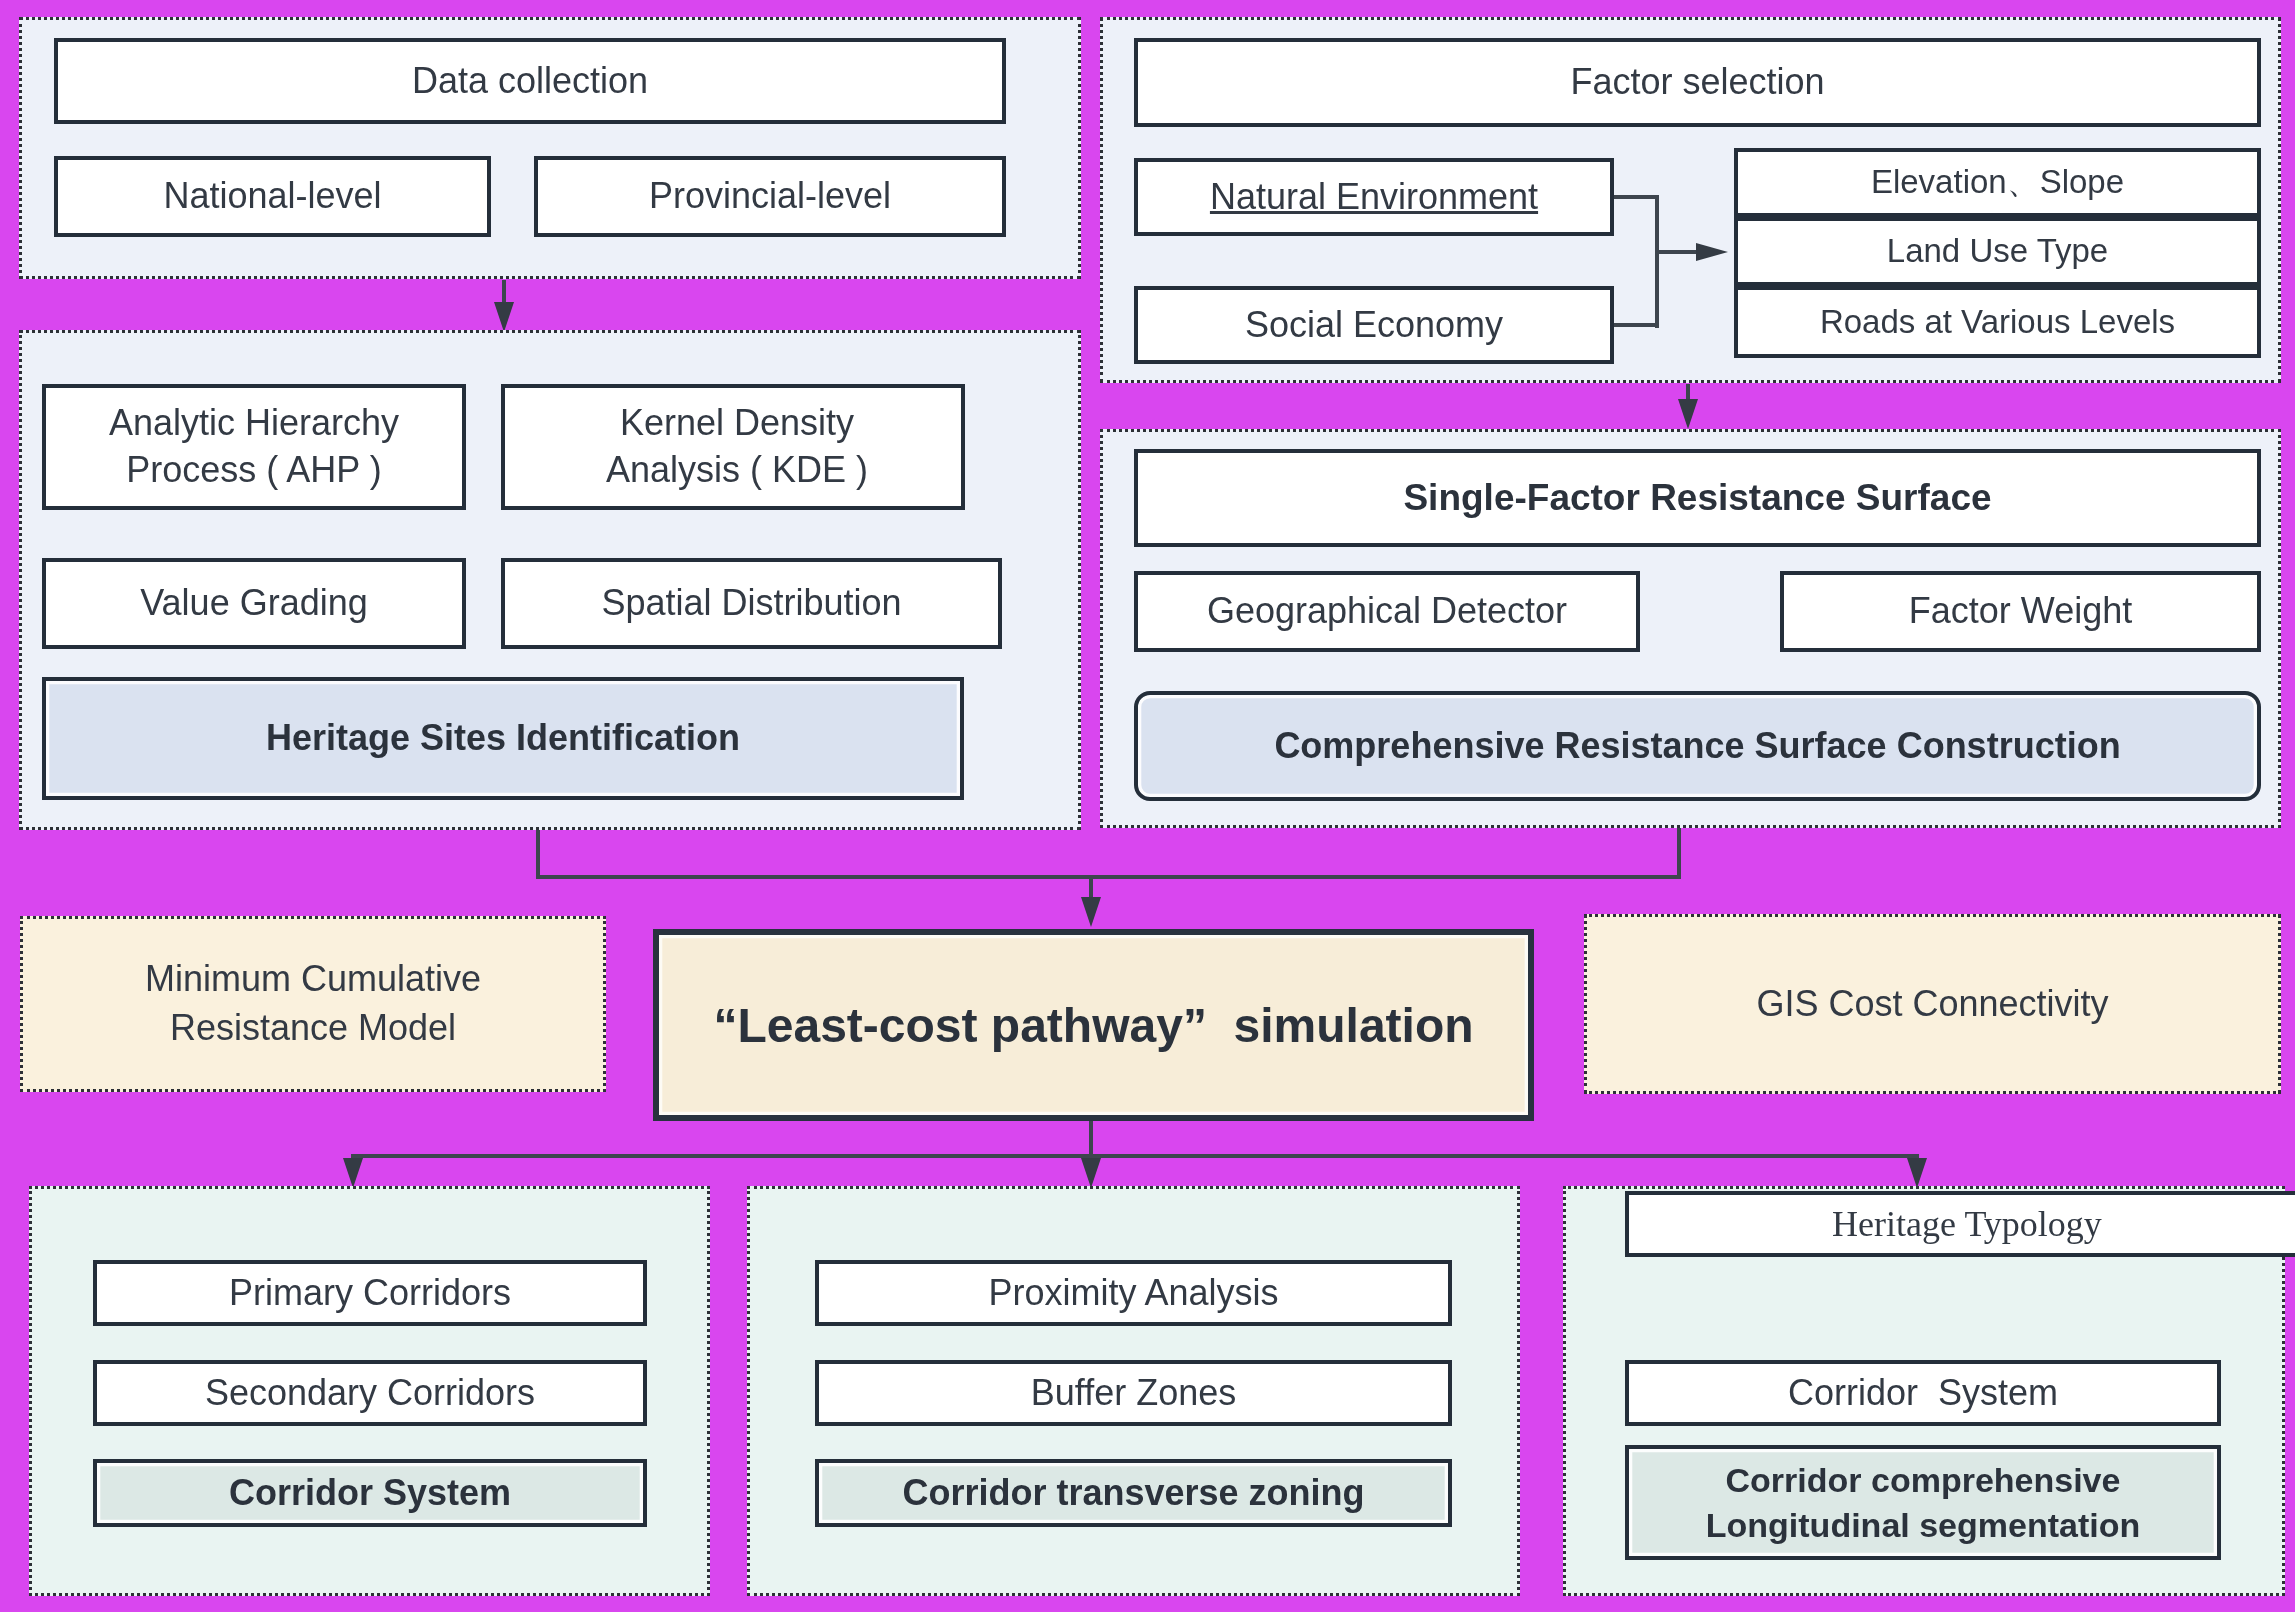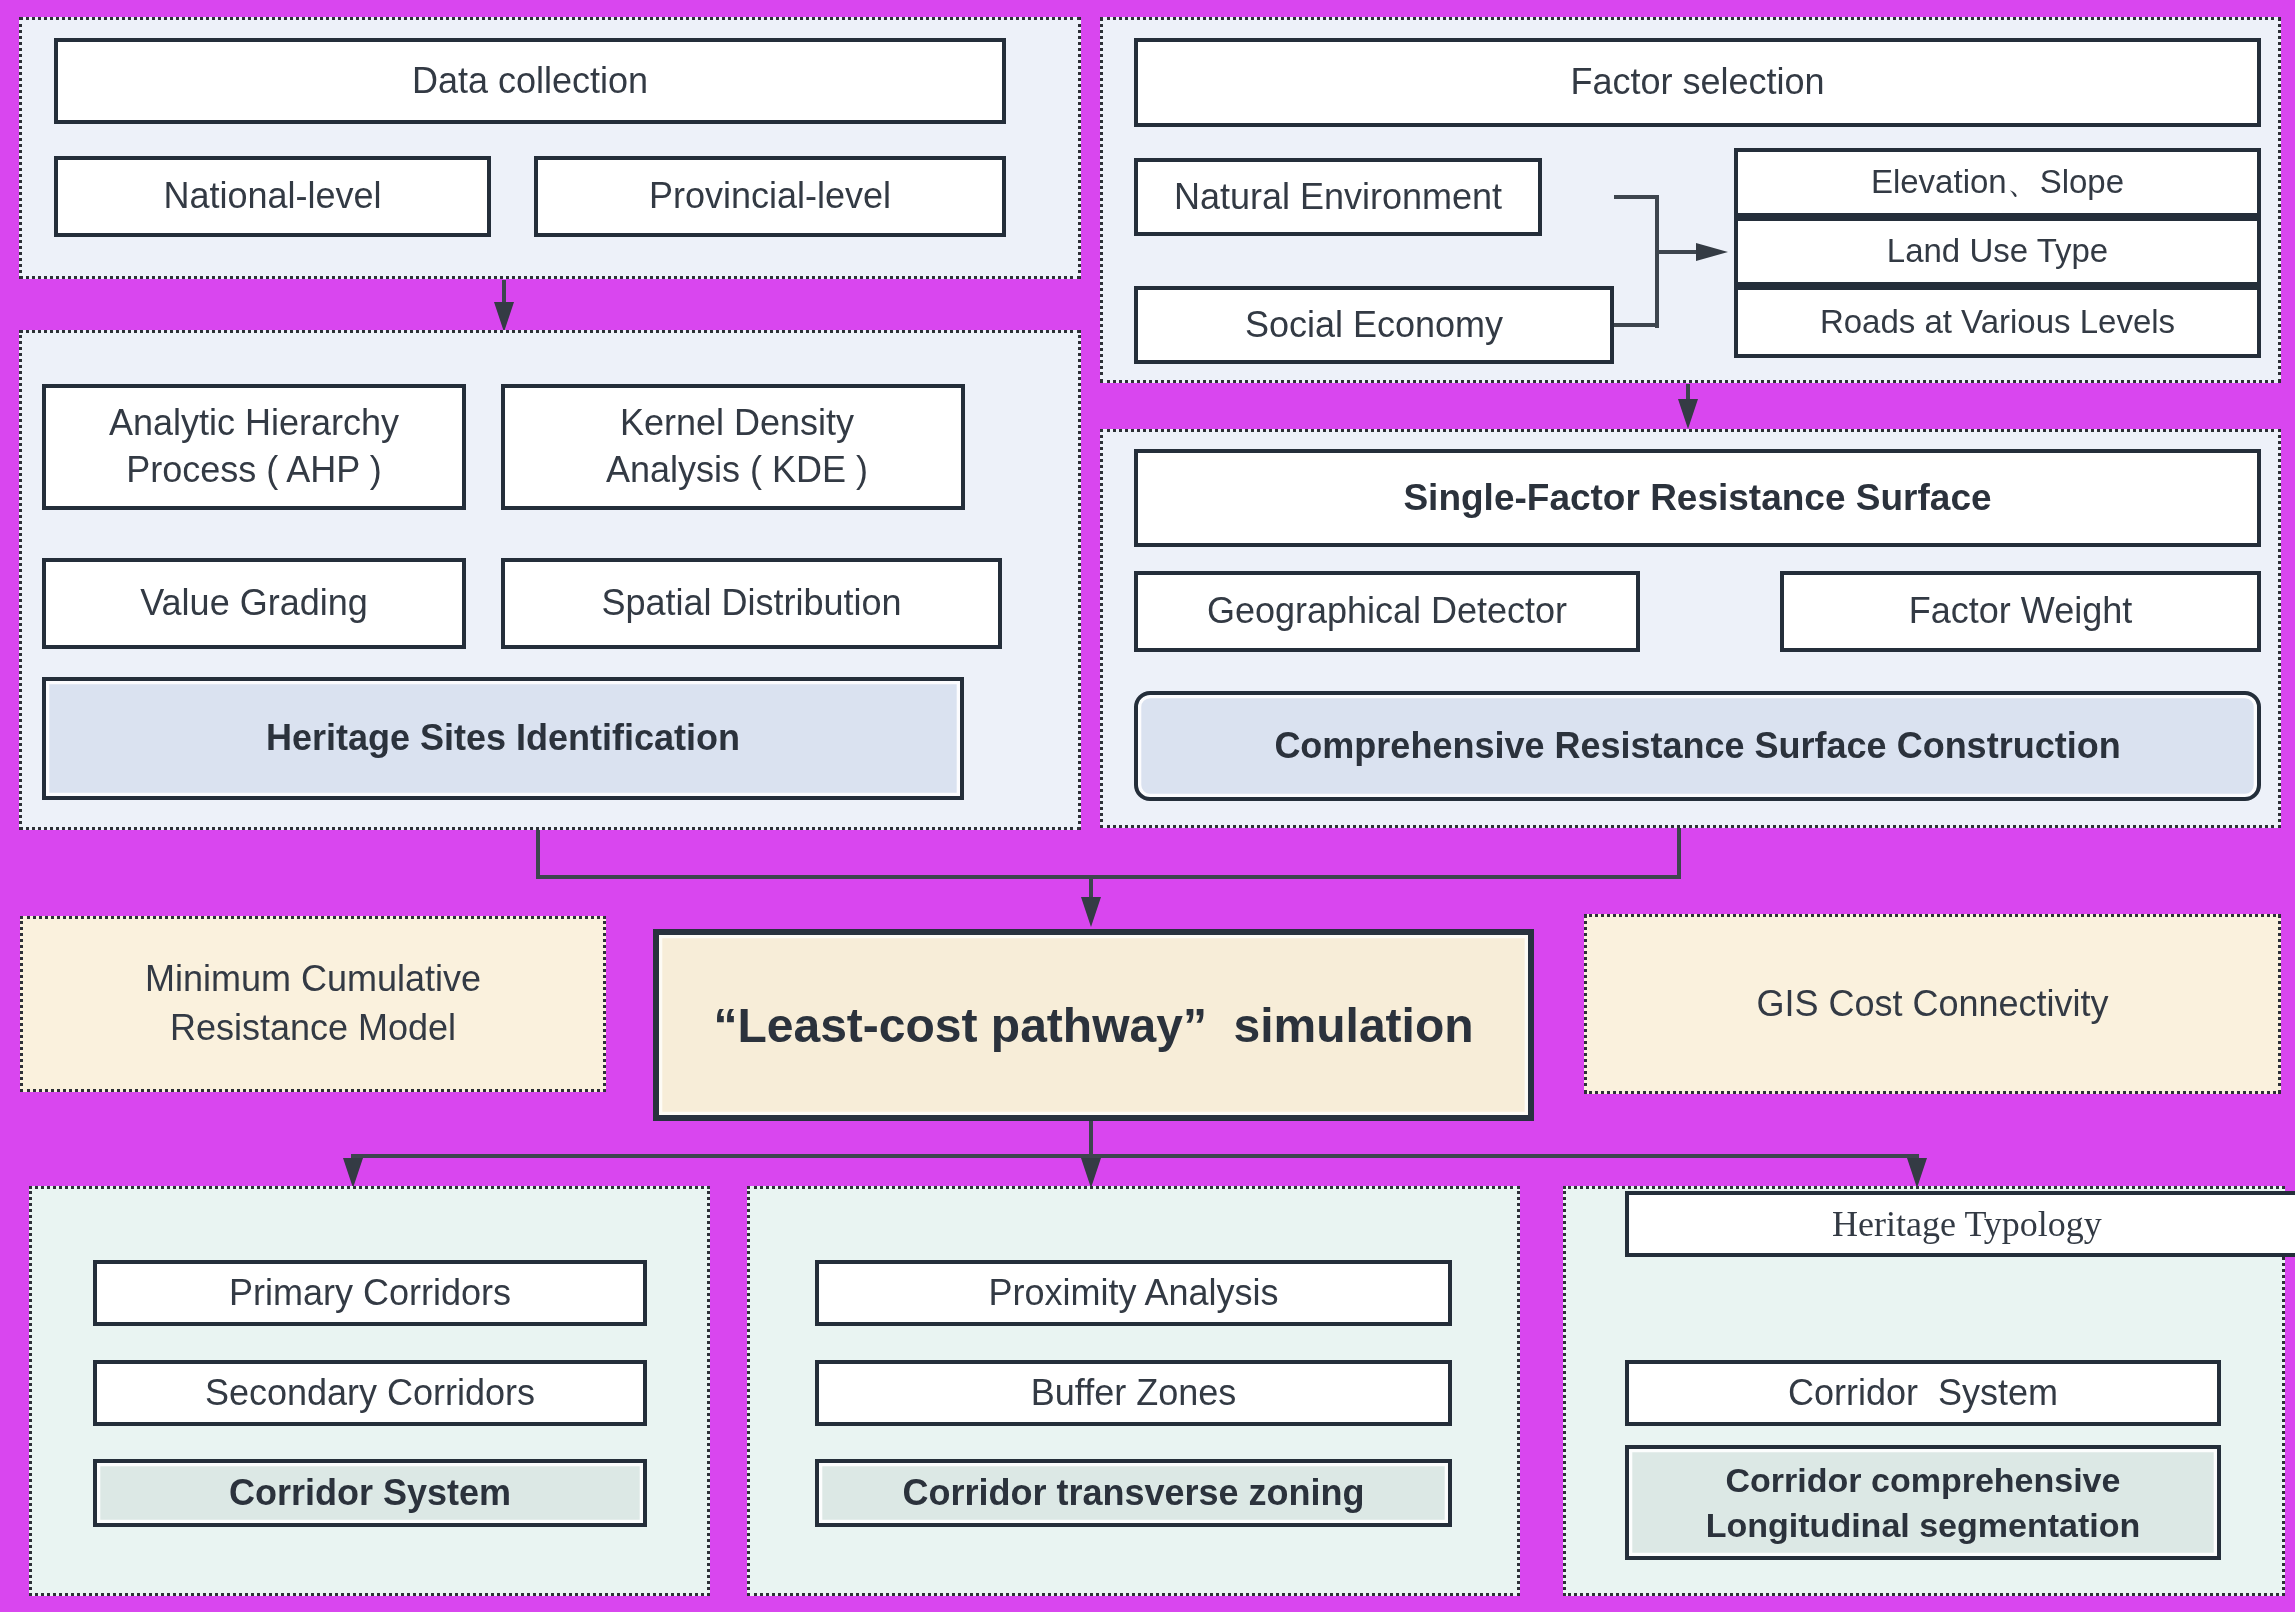--- a/index.html
+++ b/index.html
@@ -82,21 +82,21 @@
   <div class="box" style="left:42px;top:384px;width:424px;height:126px;">Analytic Hierarchy
 Process ( AHP )</div>
   <div class="box" style="left:501px;top:384px;width:464px;height:126px;padding-left:8px;">Kernel Density
 Analysis ( KDE )</div>
   <div class="box" style="left:42px;top:558px;width:424px;height:91px;">Value Grading</div>
   <div class="box" style="left:501px;top:558px;width:501px;height:91px;">Spatial Distribution</div>
   <div class="box hl-blue" style="left:42px;top:677px;width:922px;height:123px;">Heritage Sites Identification</div>
 
   <div class="panel blue" style="left:1100px;top:17px;width:1181px;height:366px;"></div>
   <div class="box" style="left:1134px;top:38px;width:1127px;height:89px;">Factor selection</div>
-  <div class="box" style="left:1134px;top:158px;width:408px;height:78px;">Natural Environment</div>
+  <div class="box" style="left:1134px;top:158px;width:480px;height:78px;text-decoration:underline;">Natural Environment</div>
   <div class="box small" style="left:1734px;top:148px;width:527px;height:69px;">Elevation、Slope</div>
   <div class="box" style="left:1134px;top:286px;width:480px;height:78px;">Social Economy</div>
   <div class="box small" style="left:1734px;top:217px;width:527px;height:69px;">Land Use Type</div>
   <div class="box small" style="left:1734px;top:286px;width:527px;height:72px;">Roads at Various Levels</div>
 
   <div class="line h-line" style="left:1614px;top:195px;width:45px;"></div>
   <div class="line h-line" style="left:1614px;top:323px;width:45px;"></div>
   <div class="line v-line" style="left:1655px;top:195px;height:133px;"></div>
   <div class="line h-line" style="left:1655px;top:250px;width:46px;"></div>
   <div class="ah-right" style="left:1696px;top:243px;"></div>

